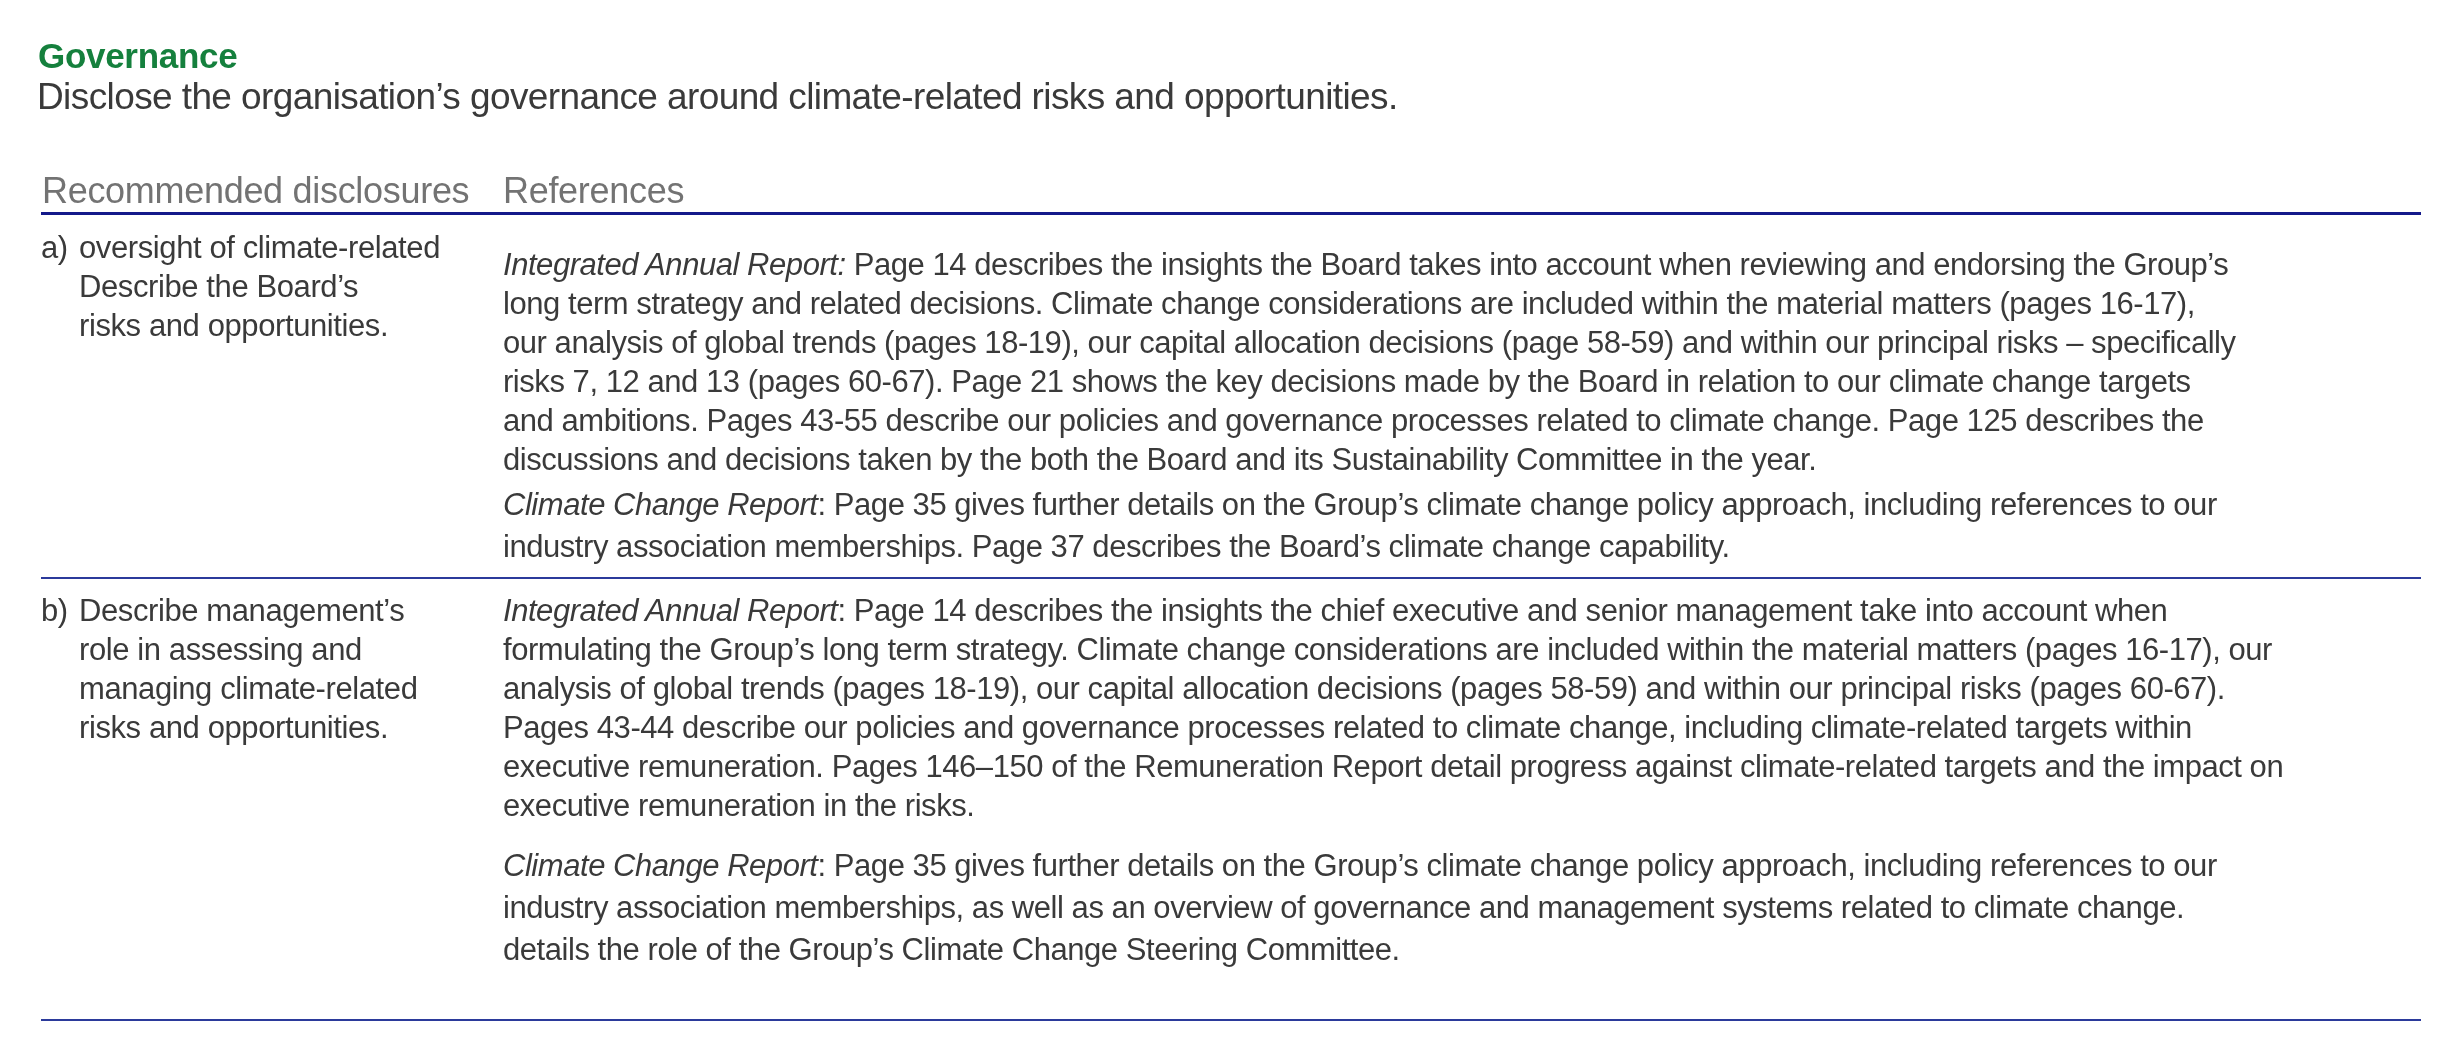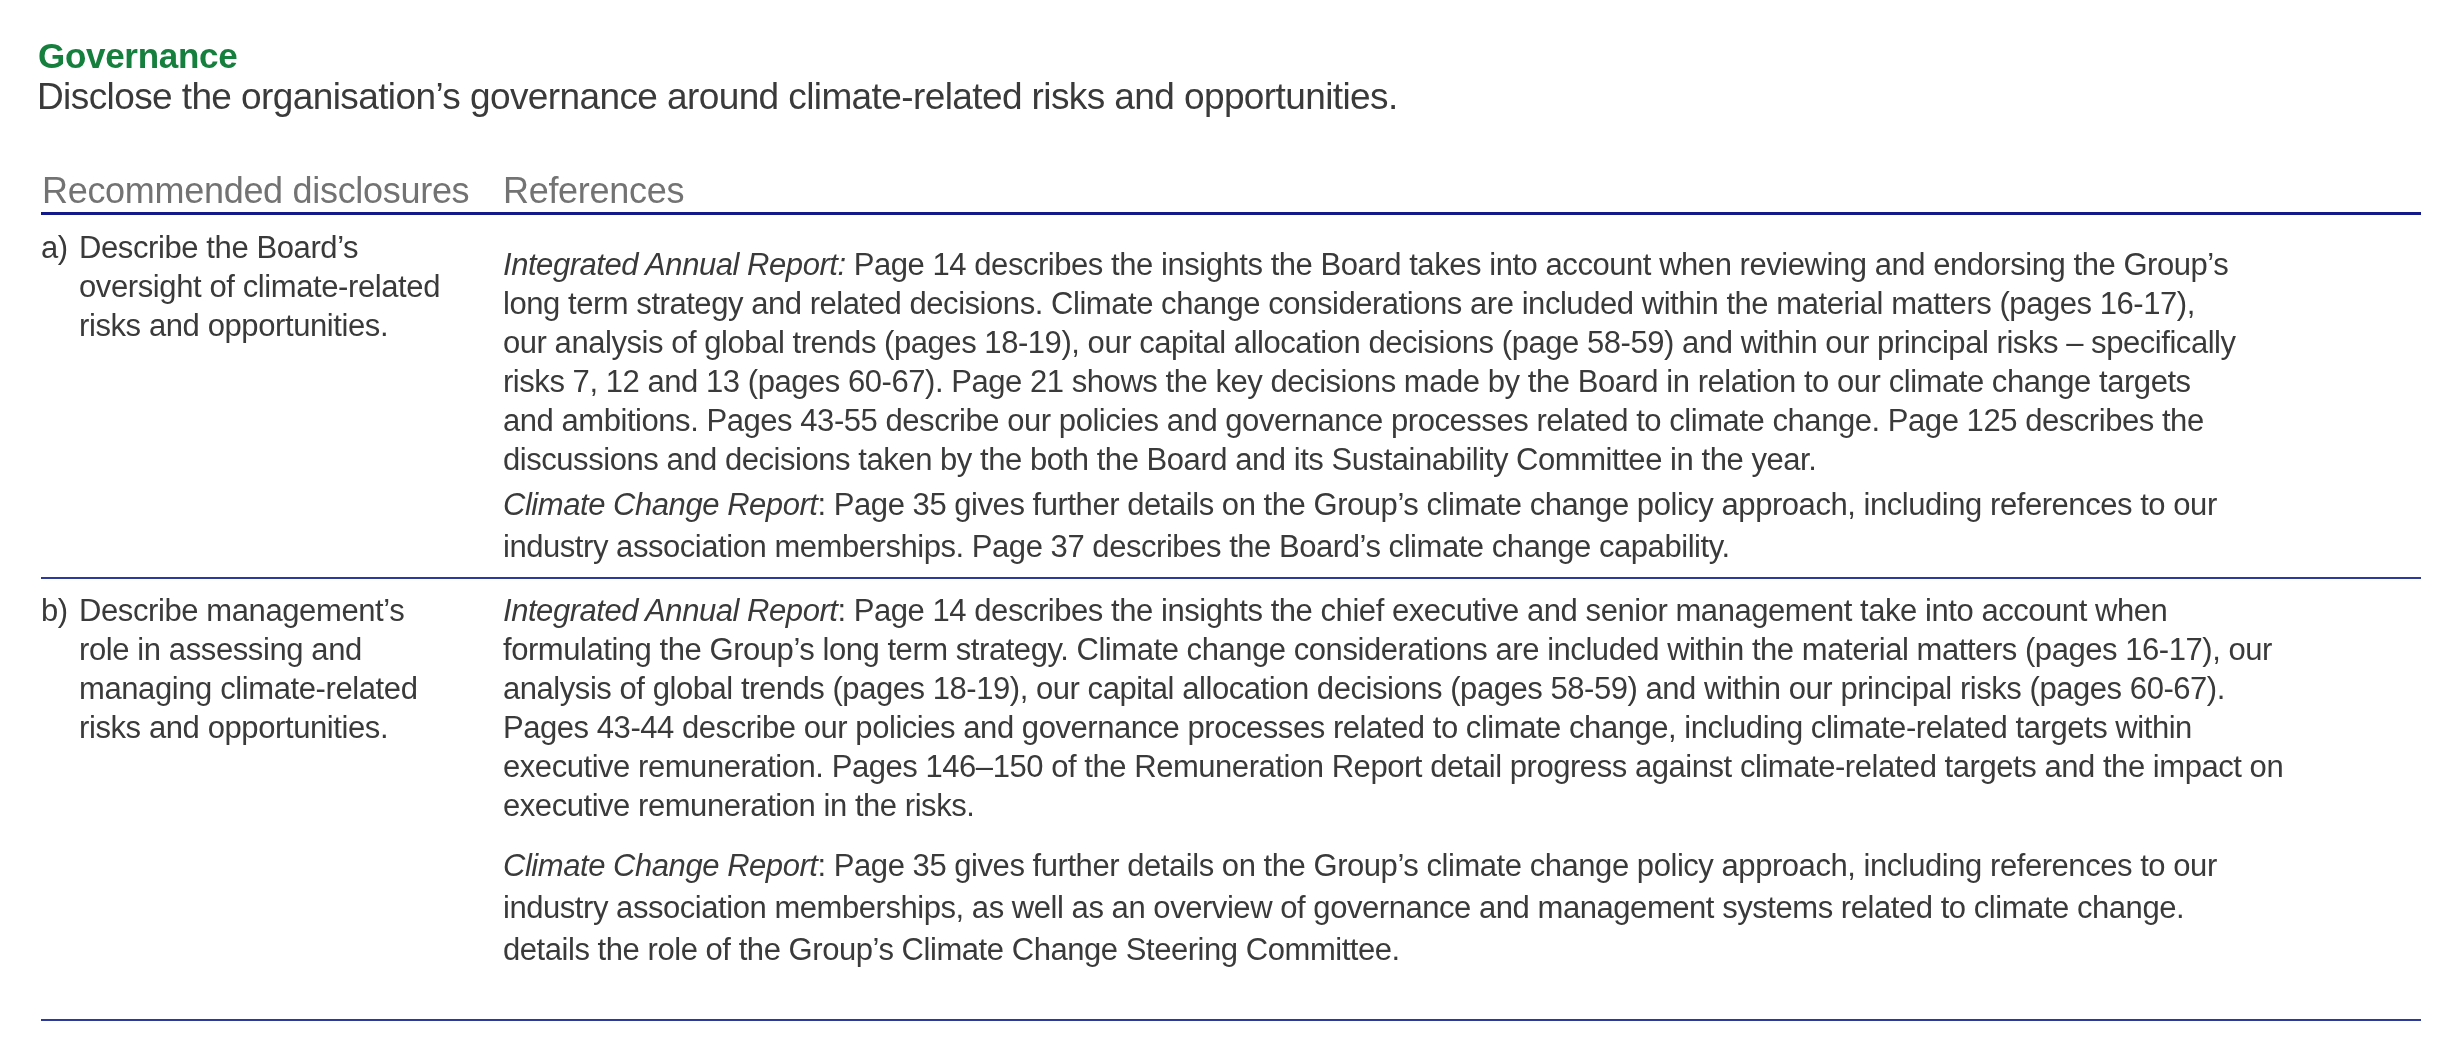--- a/index.html
+++ b/index.html
@@ -46,22 +46,22 @@
 
 <div>
   <div class="hdr hdr-col1">Recommended disclosures</div>
   <div class="hdr hdr-col2">References</div>
   <div class="rule-header"></div>
 
   <div>
     <div class="label-block" style="top:228px;">
       <span class="marker">a)</span>
       <div class="lines">
+        <span class="line">oversight of climate-related</span>
         <span class="line">Describe the Board’s</span>
-        <span class="line">oversight of climate-related</span>
         <span class="line">risks and opportunities.</span>
       </div>
     </div>
 
     <div class="ref-para" style="top:245px;">
       <span class="line"><span class="src">Integrated Annual Report:</span><span> Page 14 describes the insights the Board takes into account when reviewing and endorsing the Group’s</span></span>
       <span class="line">long term strategy and related decisions. Climate change considerations are included within the material matters (pages 16-17),</span>
       <span class="line">our analysis of global trends (pages 18-19), our capital allocation decisions (page 58-59) and within our principal risks – specifically</span>
       <span class="line">risks 7, 12 and 13 (pages 60-67). Page 21 shows the key decisions made by the Board in relation to our climate change targets</span>
       <span class="line">and ambitions. Pages 43-55 describe our policies and governance processes related to climate change. Page 125 describes the</span>

